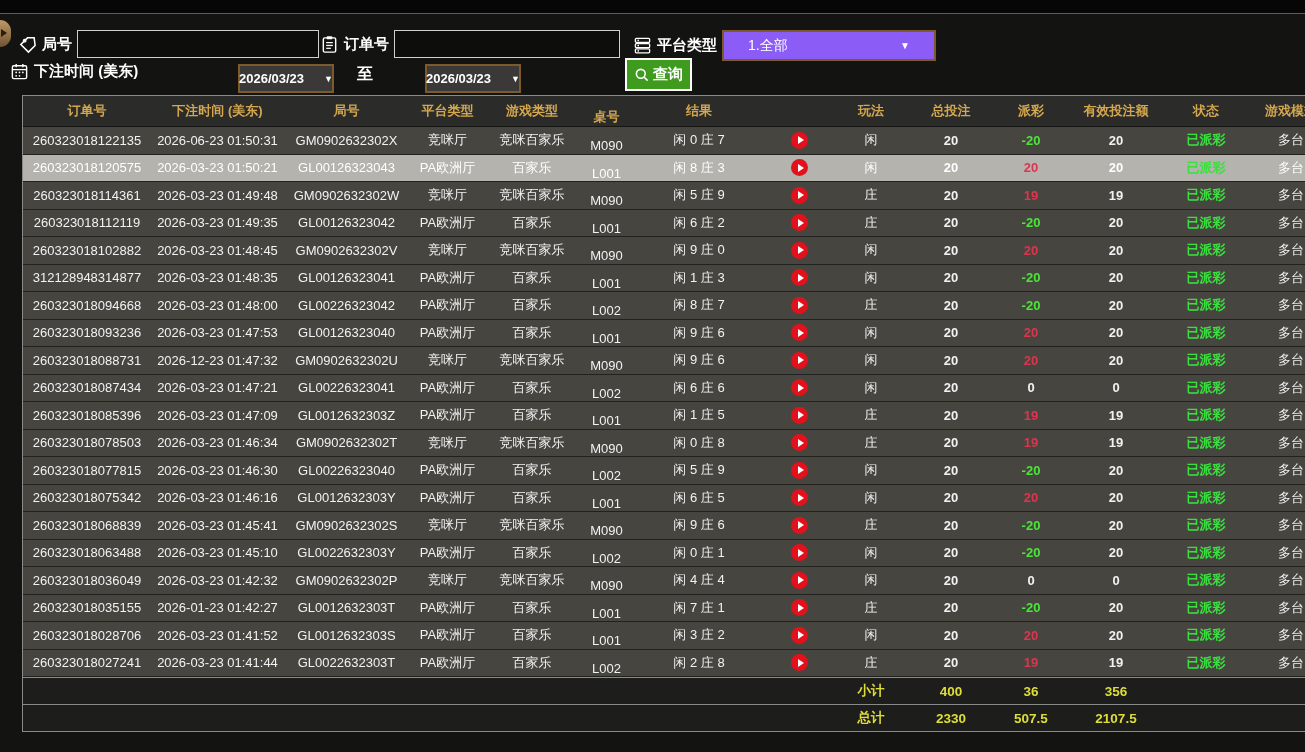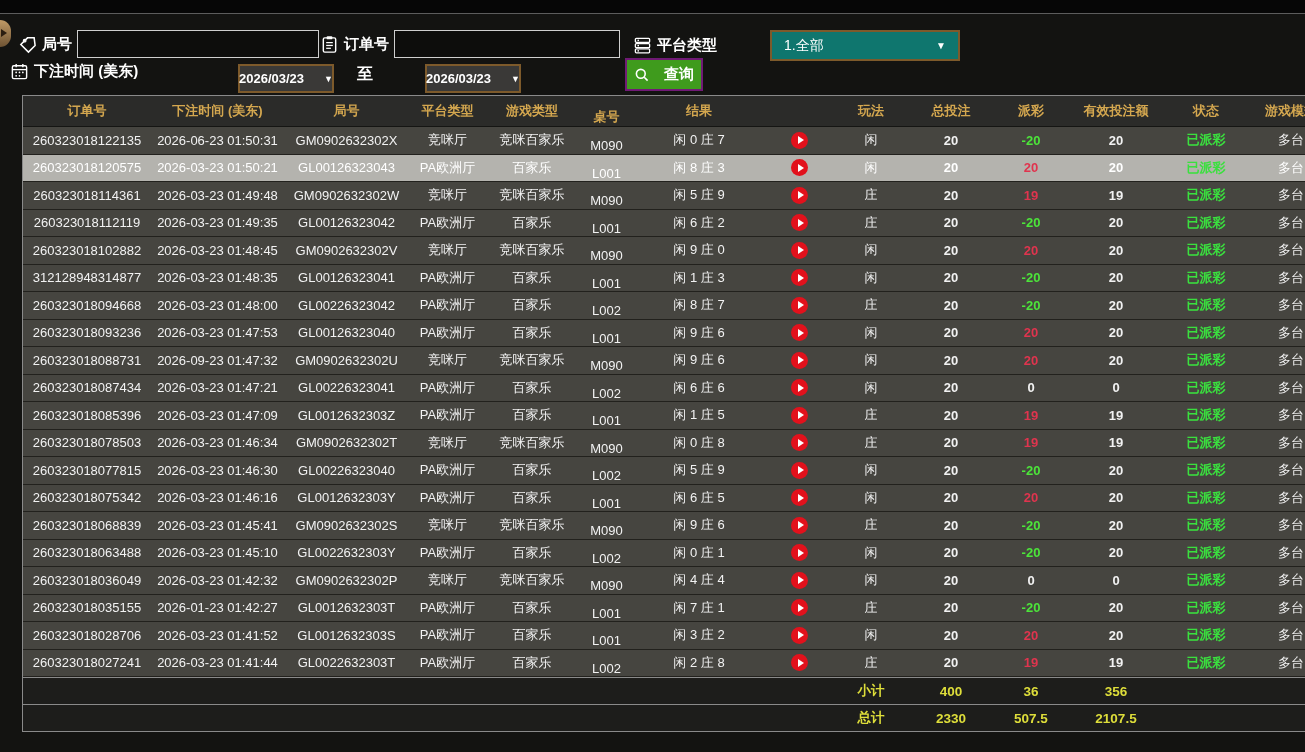--- a/index.html
+++ b/index.html
@@ -15,29 +15,29 @@
   .edge-tab{position:absolute;left:0;top:20px;width:11px;height:27px;border-radius:0 14px 14px 0;
     background:linear-gradient(180deg,#c09a66,#6e5333);}
   .edge-tab .arr{position:absolute;left:1px;top:9px;width:0;height:0;border-top:4px solid transparent;border-bottom:4px solid transparent;border-left:6px solid #2a1d10;}
 
   
   .fgroup{position:absolute;display:flex;align-items:center;gap:5px;}
   .flabel{font-size:15px;font-weight:bold;color:#fff;white-space:nowrap;}
   .ficon{display:inline-flex;width:19px;height:19px;}
   .txt-input{width:228px;height:26px;background:rgba(10,10,10,.55);border:1px solid #cfcfcf;color:#fff;font-size:13px;padding:0 6px;outline:none;}
   .txt-input.short{width:212px;}
-  .select-box{width:162px;height:27px;background:#0f766e;border:2px solid #7d5a2b;display:flex;align-items:center;
-    justify-content:space-between;padding:0 12px;font-size:14px;color:#fff;cursor:pointer;box-sizing:content-box;margin-left:48px;}
+  .select-box{width:162px;height:27px;background:#8b5cf6;border:2px solid #7d5a2b;display:flex;align-items:center;
+    justify-content:space-between;padding:0 24px;font-size:14px;color:#fff;cursor:pointer;box-sizing:content-box;}
   .select-box .caret{font-size:10px;color:#fff;}
   .date-btn{position:absolute;width:92px;height:25px;background:#3a3937;border:2px solid #7d5a2b;color:#fff;
     font-size:13px;font-weight:bold;display:flex;align-items:center;justify-content:center;gap:20px;cursor:pointer;}
   .date-btn .caret{font-size:9px;}
   .to-label{position:absolute;font-size:16px;font-weight:bold;}
-  .query-btn{position:absolute;left:625px;top:58px;height:29px;background:#3f9b1d;border:2px solid #701a75;
-    color:#fff;font-size:15px;font-weight:bold;display:flex;align-items:center;gap:14px;padding:0 7px;cursor:pointer;}
+  .query-btn{position:absolute;left:625px;top:58px;height:29px;background:#3f9b1d;border:2px solid #ffffff;
+    color:#fff;font-size:15px;font-weight:bold;display:flex;align-items:center;gap:3px;padding:0 7px;cursor:pointer;}
 
   
   .table{position:absolute;left:22px;top:95px;width:1313px;border-top:1px solid #8a8a8a;border-left:1px solid #8a8a8a;}
   .trow,.thead,.srow{display:flex;align-items:center;}
   .thead{height:30px;background:#2b2b29;color:#d4a74f;font-size:13px;font-weight:bold;border-bottom:1px solid #151513;}
   .trow{height:27.5px;background:#464540;color:#f2f2f2;font-size:13px;border-bottom:1px solid #22211d;box-sizing:border-box;}
   .trow.selected{background:#b4b3ae;color:#ffffff;}
   .cell{text-align:center;white-space:nowrap;overflow:visible;flex:none;}
   .c0{width:128px;} .c1{width:133px;} .c2{width:125px;} .c3{width:77px;} .c4{width:92px;}
   .c5{width:57px;margin-top:11px;} .c6{width:128px;} .c7{width:73px;} .c8{width:70px;} .c9{width:90px;}
@@ -299,21 +299,21 @@
           </span></div>
         <div class="cell c8">闲</div>
         <div class="cell c9 num">20</div>
         <div class="cell c10 tone-win">20</div>
         <div class="cell c11 num">20</div>
         <div class="cell c12 status-paid">已派彩</div>
         <div class="cell c13">多台</div>
       </div>
       <div class="trow">
         <div class="cell c0">260323018088731</div>
-        <div class="cell c1">2026-09-23 01:47:32</div>
+        <div class="cell c1">2026-12-23 01:47:32</div>
         <div class="cell c2">GM0902632302U</div>
         <div class="cell c3">竞咪厅</div>
         <div class="cell c4">竞咪百家乐</div>
         <div class="cell c5">M090</div>
         <div class="cell c6">闲 9 庄 6</div>
         <div class="cell c7"><span class="play">
             <span class="tri"></span>
           </span></div>
         <div class="cell c8">闲</div>
         <div class="cell c9 num">20</div>

